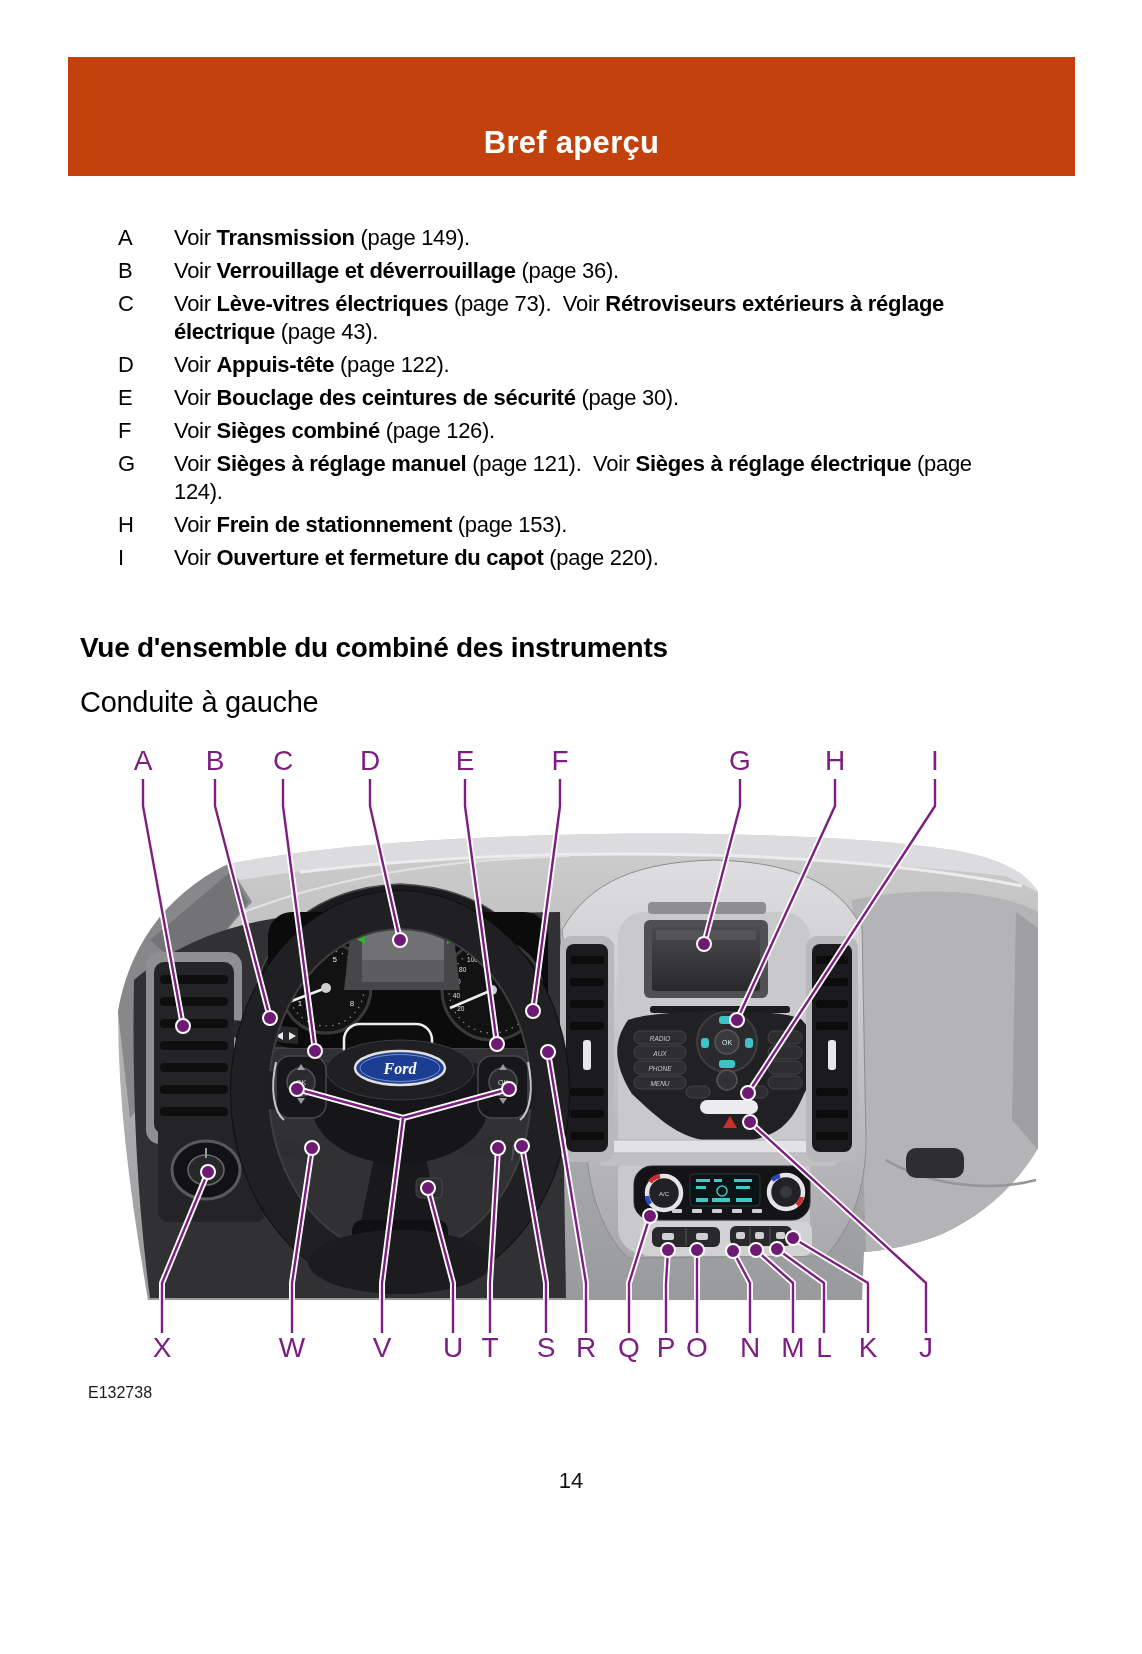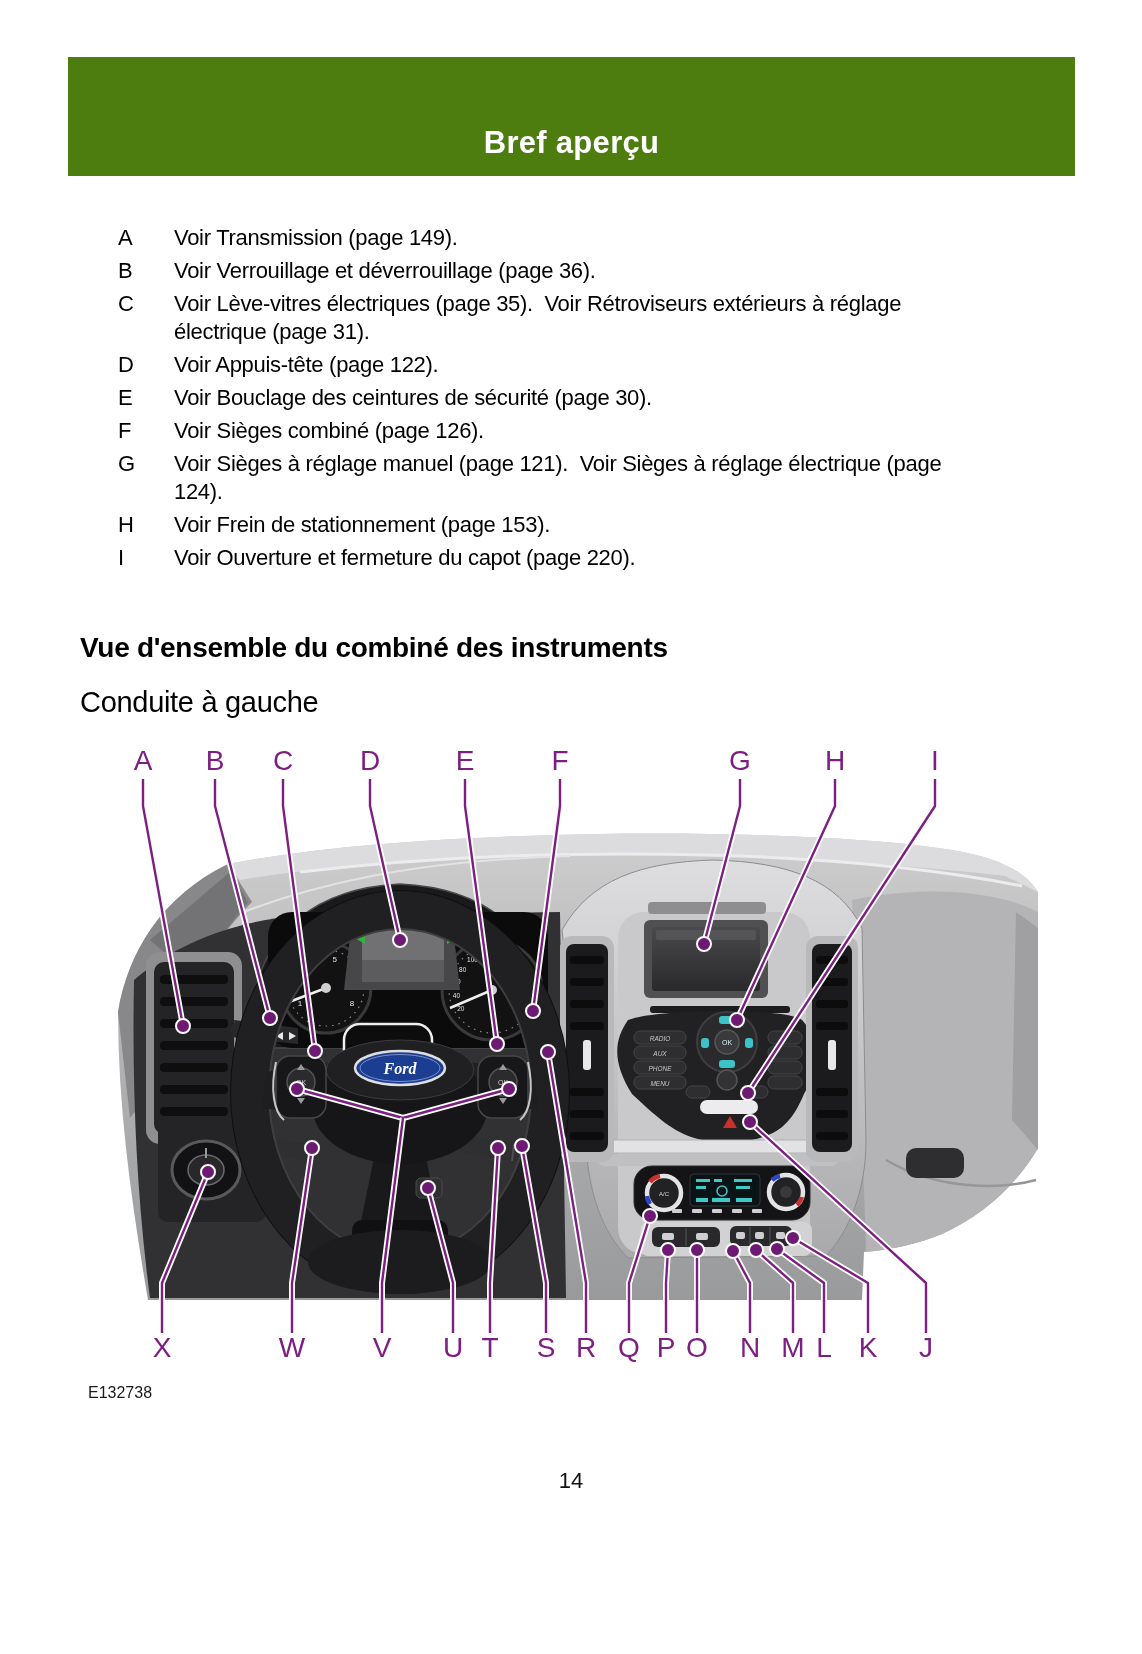--- a/index.html
+++ b/index.html
@@ -1,35 +1,35 @@
 <!DOCTYPE html>
 <html><head>
 <meta charset="utf-8">
 <style>
   html,body{margin:0;padding:0;background:#ffffff;}
   .page{
     position:relative;width:1142px;height:1654px;background:#fff;overflow:hidden;
     font-family:"Liberation Sans", sans-serif;color:#000;
   }
   .header-bar{
-    position:absolute;left:68px;top:57px;width:1007px;height:119px;background:#4d7c0f;
+    position:absolute;left:68px;top:57px;width:1007px;height:119px;background:#c2410c;
     display:flex;justify-content:center;align-items:flex-end;box-sizing:border-box;
     padding-bottom:15px;
   }
   .header-title{
     color:#fff;font-size:31px;font-weight:bold;letter-spacing:.3px;
   }
   .ref-list{
     position:absolute;left:118px;top:224px;width:880px;font-size:22px;line-height:28px;
     letter-spacing:-0.3px;
   }
   .ref-item{display:flex;margin-bottom:5px;}
   .ref-letter{flex:0 0 56px;width:56px;}
   .ref-text{width:800px;white-space:pre-wrap;}
-  .ref-text b{font-weight:normal;}
+  .ref-text b{font-weight:bold;}
   .section-heading{
     position:absolute;left:80px;top:632px;font-size:28px;font-weight:bold;letter-spacing:-0.3px;
   }
   .section-subheading{
     position:absolute;left:80px;top:686px;font-size:29px;font-weight:normal;letter-spacing:-0.3px;
   }
   .figure-wrap{position:absolute;left:100px;top:736px;width:945px;height:629px;}
   .figure-id{position:absolute;left:88px;top:1384px;font-size:16px;color:#1a1a1a;letter-spacing:0px;}
   .page-number{position:absolute;left:0;right:0;top:1468px;text-align:center;font-size:22px;color:#111;}
   svg text.callout-letter{font-family:"Liberation Sans",sans-serif;}
@@ -47,21 +47,21 @@
       <div class="ref-item">
         <div class="ref-letter">A</div>
         <div class="ref-text"><span>Voir </span><b>Transmission</b><span> (page 149).</span></div>
       </div>
       <div class="ref-item">
         <div class="ref-letter">B</div>
         <div class="ref-text"><span>Voir </span><b>Verrouillage et déverrouillage</b><span> (page 36).</span></div>
       </div>
       <div class="ref-item">
         <div class="ref-letter">C</div>
-        <div class="ref-text"><span>Voir </span><b>Lève-vitres électriques</b><span> (page 35).  Voir </span><b>Rétroviseurs extérieurs à réglage électrique</b><span> (page 31).</span></div>
+        <div class="ref-text"><span>Voir </span><b>Lève-vitres électriques</b><span> (page 73).  Voir </span><b>Rétroviseurs extérieurs à réglage électrique</b><span> (page 43).</span></div>
       </div>
       <div class="ref-item">
         <div class="ref-letter">D</div>
         <div class="ref-text"><span>Voir </span><b>Appuis-tête</b><span> (page 122).</span></div>
       </div>
       <div class="ref-item">
         <div class="ref-letter">E</div>
         <div class="ref-text"><span>Voir </span><b>Bouclage des ceintures de sécurité</b><span> (page 30).</span></div>
       </div>
       <div class="ref-item">

